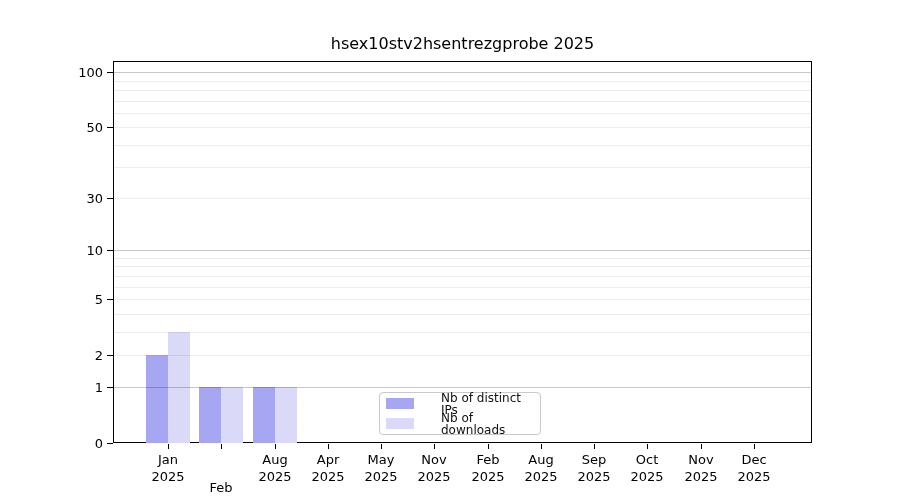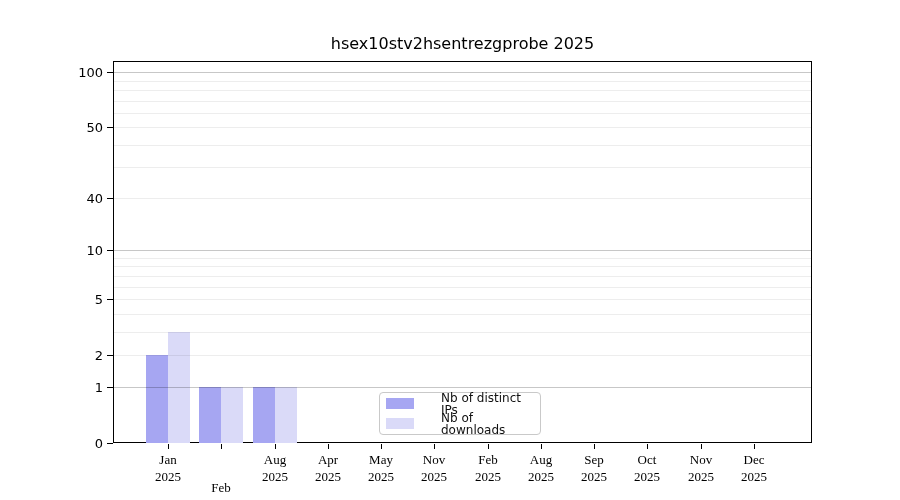--- a/index.html
+++ b/index.html
@@ -18,21 +18,21 @@
   }
   .gridline{position:absolute;left:0;width:100%;height:1px;}
   .bar{position:absolute;}
   .tickmark{position:absolute;background:#000;}
   .ytick-label{
     position:absolute;width:64px;text-align:right;font-size:13px;color:#000;
     line-height:15px;
   }
   .xtick-label{
     position:absolute;width:64px;text-align:center;font-size:13px;color:#000;
-    line-height:17px;white-space:pre-line;font-family:Liberation Serif, serif;
+    line-height:17px;white-space:pre-line;
   }
   .legend{
     position:absolute;left:379px;top:392px;width:162px;height:43px;
     border:1px solid #c9c9c9;border-radius:4px;background:rgba(255,255,255,0.85);
     box-sizing:border-box;display:flex;flex-direction:column;justify-content:center;
     gap:8px;padding:5px 6px;
   }
   .legend-row{display:flex;align-items:center;gap:27px;height:12px;}
   .legend-swatch{width:28px;height:11px;flex:0 0 auto;}
   .legend-label{font-size:12px;color:#111;line-height:12px;}
@@ -73,21 +73,21 @@
       <div class="ytick-label" style="left: 39px; top: 436px;">0</div>
       <div class="tickmark" style="left: 107px; top: 387px; width: 6px; height: 1px;"></div>
       <div class="ytick-label" style="left: 39px; top: 380px;">1</div>
       <div class="tickmark" style="left: 107px; top: 355px; width: 6px; height: 1px;"></div>
       <div class="ytick-label" style="left: 39px; top: 348px;">2</div>
       <div class="tickmark" style="left: 107px; top: 299px; width: 6px; height: 1px;"></div>
       <div class="ytick-label" style="left: 39px; top: 292px;">5</div>
       <div class="tickmark" style="left: 107px; top: 250px; width: 6px; height: 1px;"></div>
       <div class="ytick-label" style="left: 39px; top: 243px;">10</div>
       <div class="tickmark" style="left: 107px; top: 198px; width: 6px; height: 1px;"></div>
-      <div class="ytick-label" style="left: 39px; top: 191px;">40</div>
+      <div class="ytick-label" style="left: 39px; top: 191px;">30</div>
       <div class="tickmark" style="left: 107px; top: 127px; width: 6px; height: 1px;"></div>
       <div class="ytick-label" style="left: 39px; top: 120px;">50</div>
       <div class="tickmark" style="left: 107px; top: 72px; width: 6px; height: 1px;"></div>
       <div class="ytick-label" style="left: 39px; top: 65px;">100</div>
       <div class="tickmark" style="left: 168px; top: 444px; width: 1px; height: 5px;"></div>
       <div class="xtick-label" style="left: 136px; top: 451px;">Jan
 2025</div>
       <div class="tickmark" style="left: 221px; top: 444px; width: 1px; height: 5px;"></div>
       <div class="xtick-label" style="left: 189px; top: 451px; margin-top: 28px;">Feb
 2025</div>

